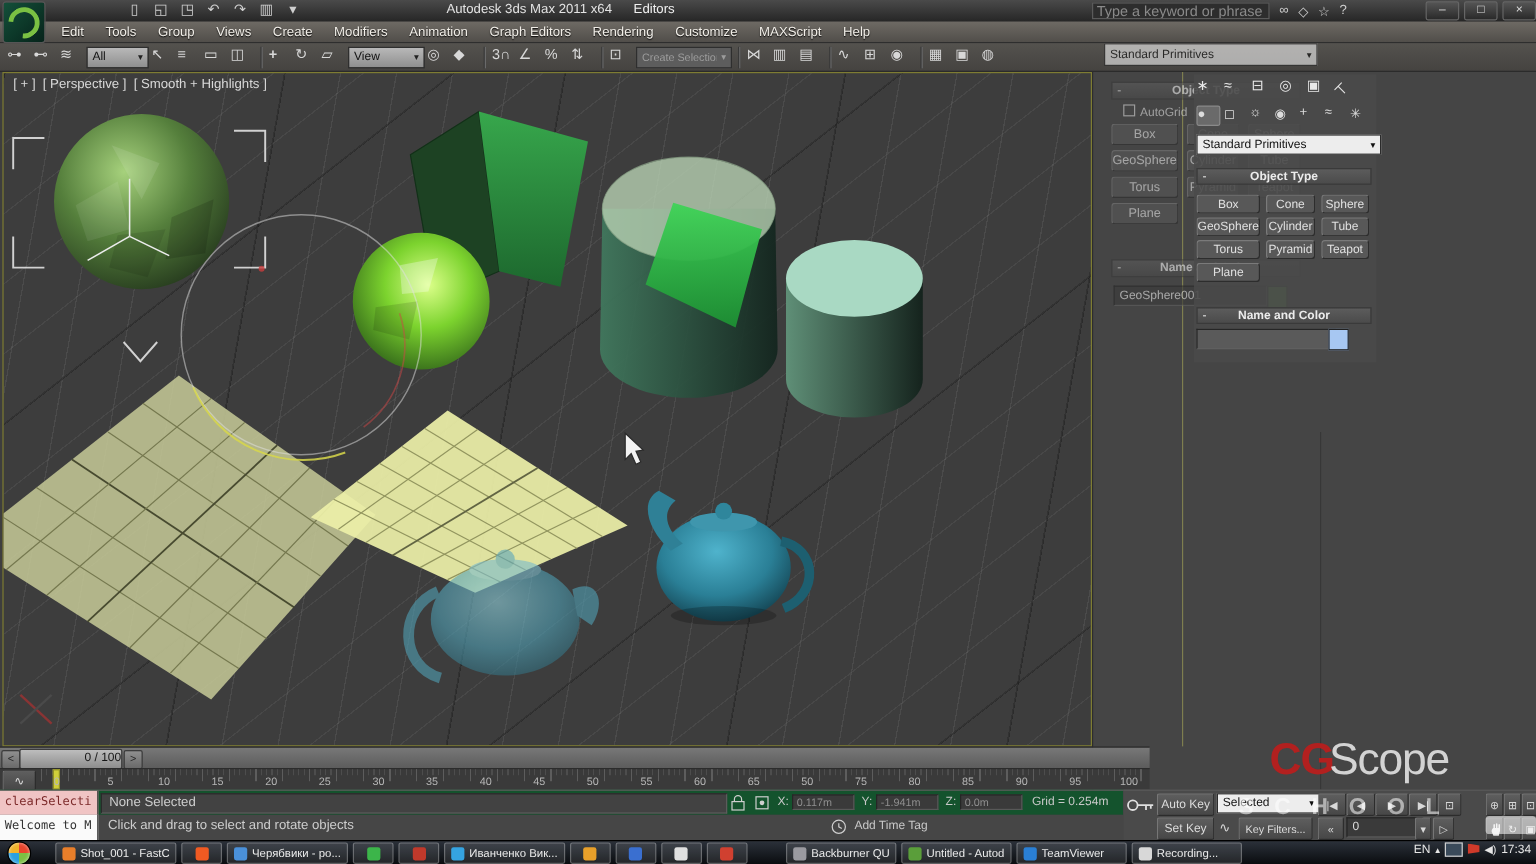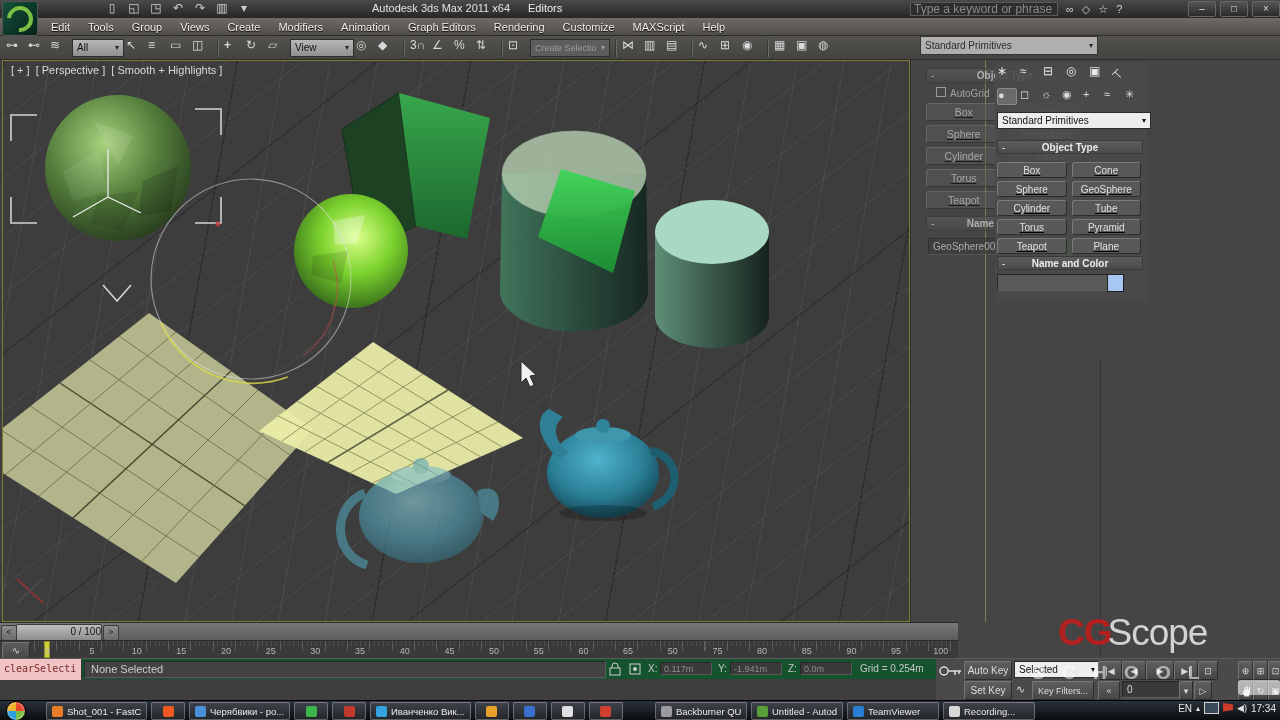--- a/index.html
+++ b/index.html
@@ -65,21 +65,21 @@
   .ddw{background:#ededed;border:1px solid #2b2b2b;color:#111;font-size:10px;display:flex;align-items:center;padding:0 4px;}
   .ddw .ar{margin-left:auto;font-size:8px;}
   #panelA{left:920px;top:30px;width:172px;height:240px;opacity:.62;z-index:30;}
   #panelA .pbtn{font-size:10.5px;height:16px;}
   #panelB{left:995px;top:62px;width:152px;height:240px;background:rgba(74,74,74,.88);z-index:31;}
   #panelB .pbtn{font-size:10px;height:14px;}
   .tabrow{display:flex;gap:3px;}
   .tabic{width:20px;height:16px;display:flex;align-items:center;justify-content:center;color:#e8e8e8;font-size:12px;}
   .catic{width:18px;height:15px;display:flex;align-items:center;justify-content:center;color:#dcdcdc;font-size:11px;}
   .catic.sel{background:#6a6a6a;border:1px solid #8a8a8a;border-radius:2px;}
-  .grid2{display:grid;grid-template-columns:1fr 1fr;column-gap:7px;row-gap:4px;text-decoration:underline;}
+  .grid2{display:grid;grid-template-columns:1fr 1fr 1fr;column-gap:7px;row-gap:4px;}
   .swatch{border:1px solid #202020;}
   .ghosttext{color:#d8d8d8;font-size:10px;}
   .cb{width:8px;height:8px;border:1px solid #cfcfcf;display:inline-block;margin-right:4px;}
   
   #tslider{left:0;top:622px;width:958px;height:18px;background:linear-gradient(#787878,#5c5c5c);
            border-top:1px solid #2b2b2b;box-sizing:border-box;}
   .tarrow{position:absolute;top:2px;width:14px;height:14px;background:linear-gradient(#8f8f8f,#6a6a6a);
           border:1px solid #3c3c3c;border-radius:2px;color:#222;font-size:9px;line-height:13px;text-align:center;}
   #thandle{position:absolute;left:16px;top:1px;width:84px;height:15px;background:linear-gradient(#bdbdbd,#8d8d8d);
            border:1px solid #3c3c3c;border-radius:2px;color:#151515;font-size:10px;line-height:14px;text-align:right;}
@@ -515,20 +515,29 @@
         <circle cx="7" cy="7" r="2" fill="#cfcfcf"></circle>
     </svg>
     <span class="abs coordlab" style="left:648px;top:4px">X:</span>
     <span class="abs coordfld" style="left:660px;top:3px">0.117m</span>
     <span class="abs coordlab" style="left:718px;top:4px">Y:</span>
     <span class="abs coordfld" style="left:730px;top:3px">-1.941m</span>
     <span class="abs coordlab" style="left:788px;top:4px">Z:</span>
     <span class="abs coordfld" style="left:800px;top:3px">0.0m</span>
     <span class="abs coordlab" style="left:860px;top:4px;font-size:10px">Grid = 0.254m</span>
   </div>
+  <div id="status2" class="abs">
+    <div id="listener2" class="listener">Welcome to M</div>
+    <div class="statusfld" style="left:84px;top:2px;width:596px;height:15px;border:none;background:transparent">Click and drag to select and rotate objects</div>
+    <svg class="abs" style="left:692px;top:3px" width="14" height="14">
+      <circle cx="7" cy="7" r="5.5" fill="none" stroke="#cfcfcf"></circle>
+        <path d="M7,4 V7 L9.5,8.5" fill="none" stroke="#cfcfcf"></path>
+    </svg>
+    <span class="abs coordlab" style="left:712px;top:4px;font-size:10px">Add Time Tag</span>
+  </div>
 
   <div id="animarea" class="abs">
     <svg class="abs" style="left:2px;top:5px" width="26" height="14">
       <circle cx="6" cy="7" r="4" fill="none" stroke="#e0e0e0" stroke-width="1.5"></circle>
       <path d="M10,7 h13 M17,7 v4 M21,7 v3" stroke="#e0e0e0" stroke-width="1.5" fill="none"></path>
     </svg>
     <div class="abtn" style="left:28px;top:2px;width:46px;height:17px">Auto Key</div>
     <div class="abtn" style="left:28px;top:22px;width:46px;height:17px">Set Key</div>
     <div class="ddw abs" style="left:78px;top:2px;width:76px;height:15px">
       <span>Selected</span>

